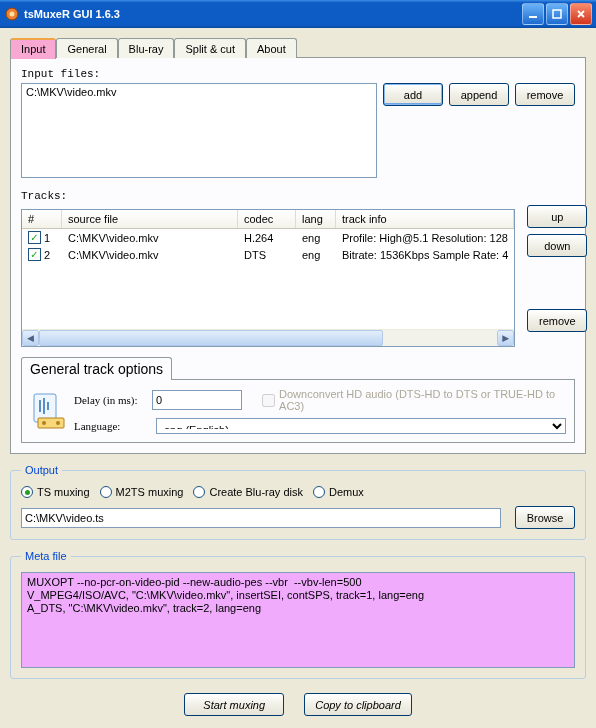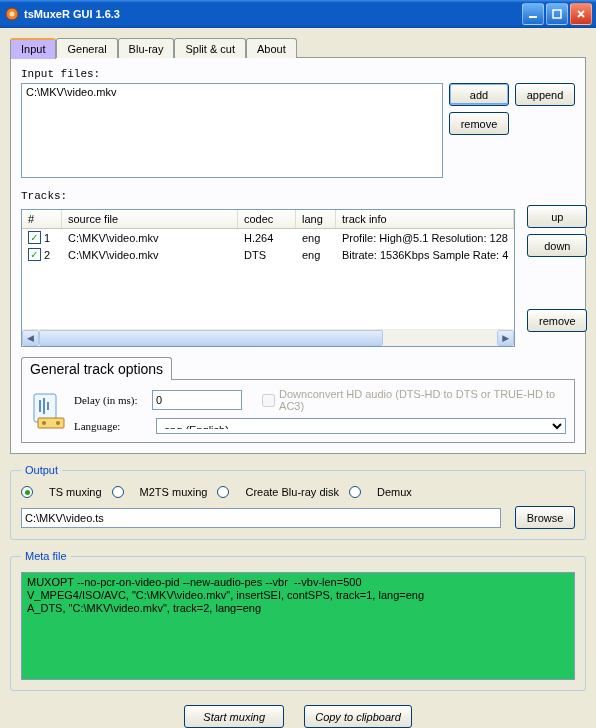--- a/index.html
+++ b/index.html
@@ -9,28 +9,28 @@
 .titlebar .app-icon { width: 16px; height: 16px; margin-right: 4px; display:flex; align-items:center; justify-content:center;}
 .titlebar .title { flex: 1; }
 .titlebar .win-btn { width: 22px; height: 22px; margin-left: 2px; border-radius: 3px; display: flex; align-items: center; justify-content: center; font-family: Arial; font-weight: bold; font-size: 12px; color: white; border: 1px solid rgba(255,255,255,0.4); }
 .win-btn.min, .win-btn.max { background: linear-gradient(to bottom, #6bb3f8, #1e6cd1); }
 .win-btn.close { background: linear-gradient(to bottom, #f88b6b, #d1351e); }
 
 .client { padding: 10px; }
 
 .tabs { display: flex; position: relative; z-index: 2; }
 .tab { padding: 4px 10px 3px 10px; border: 1px solid #919b9c; border-bottom: none; background: #f5f4ea; border-radius: 3px 3px 0 0; margin-right: 0px; cursor: default; position: relative; }
-.tab.active { background: #c4b5fd; border-top: 2px solid #f0a646; padding-top:3px; margin-bottom: -1px; z-index: 3; }
+.tab.active { background: #f9a8d4; border-top: 2px solid #f0a646; padding-top:3px; margin-bottom: -1px; z-index: 3; }
 .tab-panel { border: 1px solid #919b9c; background: #fcfcfe; padding: 10px; margin-top: -1px; }
 
 .label { margin-bottom: 3px; display: block; font-family: Liberation Mono, monospace; }
 
 .row { display: flex; gap: 6px; align-items: flex-start; }
 .input-files-box { flex: 1; height: 95px; border: 1px solid #7f9db9; background: white; padding: 2px 4px; }
-.side-btns { display: flex; flex-direction: column; gap: 6px; }
+.side-btns { display: flex; flex-direction: row; gap: 6px; }
 .btn-row { display: flex; gap: 6px; }
 
 button.xp { height: 23px; min-width: 60px; padding: 0 10px; border: 1px solid #003c74; border-radius: 3px; background: linear-gradient(to bottom, #fff, #f1f0e7 50%, #e6e4d7); cursor: default; font-size: 11px; }
 button.xp.focused { box-shadow: inset 0 0 0 1px #88b8f0, inset 0 -2px 0 #6aa6e8; }
 button.xp.wide { min-width: 100px; font-style: italic; }
 
 .tracks-table { border: 1px solid #7f9db9; background: white; margin-top: 4px; flex: 1; height: 138px; display: flex; flex-direction: column; }
 .thead { display: flex; background: linear-gradient(to bottom, #fff, #f3f2ea); border-bottom: 1px solid #cbc7b8; }
 .th { padding: 3px 6px; border-right: 1px solid #dedcce; white-space: nowrap; overflow: hidden; }
 .tbody { flex: 1; overflow: hidden; }
@@ -60,28 +60,28 @@
 .gto-row label { width: 76px; text-align: left; font-family: Liberation Serif, serif; }
 input.text { border: 1px solid #7f9db9; height: 20px; padding: 0 3px; background: white; }
 select.combo { border: 1px solid #7f9db9; height: 16px; padding: 4px 3px; background: white; flex: 1; }
 .disabled { color: #aca899; }
 input[type=checkbox].disabled-cb { accent-color: #aca899; }
 
 fieldset { border: 1px solid #b8cee4; border-radius: 3px; padding: 10px; margin-top: 10px; }
 legend { color: #0046d5; padding: 0 4px; }
 
 .radio-row { display: flex; gap: 10px; align-items: center; margin-bottom: 8px; }
-.radio-group { display: flex; align-items: center; gap: 16px; }
+.radio-group { display: flex; align-items: center; gap: 4px; }
 .radio { width: 12px; height: 12px; border: 1px solid #1c5180; border-radius: 50%; background: white; display: inline-flex; align-items: center; justify-content: center; }
 .radio.on::after { content: ''; width: 5px; height: 5px; border-radius: 50%; background: #21a121; }
 
 .output-row { display: flex; gap: 14px; align-items: center; }
 .output-row input.text { flex: 1; }
 
-.meta-box { border: 1px solid #7f9db9; background: #22c55e; height: 108px; padding: 3px 5px; white-space: pre; overflow: hidden; line-height: 13px; }
+.meta-box { border: 1px solid #7f9db9; background: #f0abfc; height: 96px; padding: 3px 5px; white-space: pre; overflow: hidden; line-height: 13px; }
 
 .bottom-row { display: flex; gap: 20px; justify-content: center; margin-top: 14px; }
 </style>
 </head>
 <body>
 
 <div class="titlebar">
   <span class="app-icon">
     <svg width="16" height="16" viewBox="0 0 16 16">
         <circle cx="8" cy="8" r="6" fill="#f08030" stroke="#904000"></circle>

